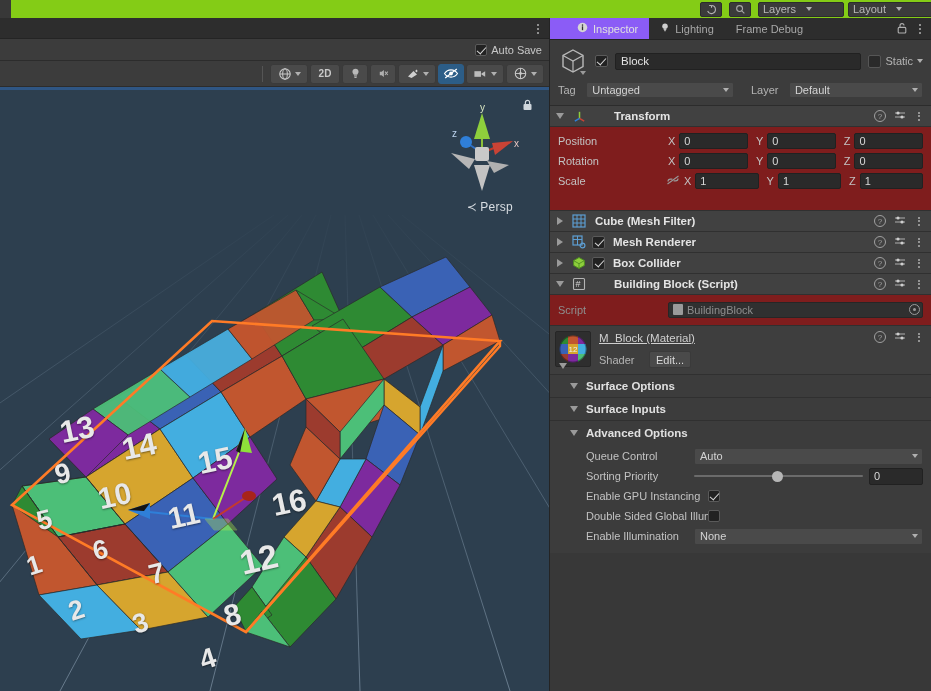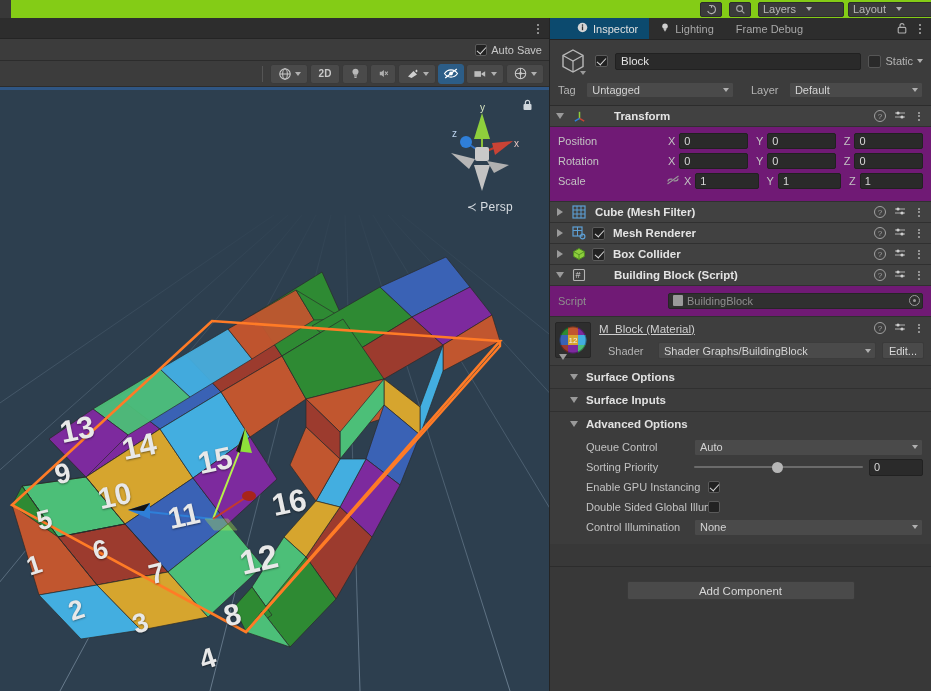--- a/index.html
+++ b/index.html
@@ -99,21 +99,21 @@
     background: #383838; border-left: 1px solid #242424;
   }
   .insp-tabs {
     height: 22px; background: #2d2d2d; display: flex; align-items: stretch;
     position: relative; border-bottom: 1px solid #242424;
   }
   .insp-tab {
     display: flex; align-items: center; gap: 5px; padding: 0 11px;
     color: #a8a8a8; font-size: 11px;
   }
-  .insp-tab.sel { background: #0c4a6e; color: #e0e0e0; padding-left: 27px; }
+  .insp-tab.sel { background: #8b5cf6; color: #e0e0e0; padding-left: 27px; }
   .insp-tab.sel::after {
     content: ""; position: absolute; bottom: 0; left: 0; width: 0;
   }
   .tabico { font-size: 9px; }
 
   .lockbtn { position: absolute; right: 24px; top: 4px; color: #b0b0b0; font-size: 11px; }
   .insp-kebab { position: absolute; right: 6px; top: 4px; }
 
   
   .obj-header { background: #3c3c3c; padding: 6px 8px 7px 8px; border-bottom: 1px solid #2c2c2c; }
@@ -153,21 +153,21 @@
   .comp-chk::after {
     content: ""; position: absolute; left: 3.5px; top: 0.5px; width: 4px; height: 8px;
     border: solid #d8d8d8; border-width: 0 1.6px 1.6px 0; transform: rotate(42deg);
   }
   .comp-title { color: #e4e4e4; font-size: 11.5px; font-weight: bold; margin-left: 3px; }
   .comp-actions { margin-left: auto; display: flex; align-items: center; gap: 8px; padding-right: 7px; }
   .ico-help { width: 12px; height: 12px; border: 1.2px solid #a0a0a0; border-radius: 50%;
               font-size: 8px; color: #a0a0a0; display: flex; align-items: center; justify-content: center; }
   .ico-pre { width: 12px; height: 12px; position: relative; }
 
-  .comp-body { background: #701a75; padding: 4px 8px 10px 8px; border-bottom: 1px solid #303030; }
+  .comp-body { background: #7f1d1d; padding: 4px 8px 19px 8px; border-bottom: 1px solid #303030; }
   .frow { display: flex; align-items: center; height: 19px; margin-bottom: 1px; }
   .frow .fl { width: 108px; color: #c2c2c2; font-size: 11px; flex: 0 0 108px; }
   .axis { color: #c2c2c2; font-size: 11px; margin: 0 4px 0 2px; }
   .numf {
     flex: 1 1 0; min-width: 0; height: 16px; background: #2a2a2a; border: 1px solid #212121;
     border-radius: 2px; padding: 0 4px; display: flex; align-items: center;
     color: #d8d8d8; font-size: 11px;
   }
   .numf + .axis { margin-left: 8px; }
 
@@ -187,21 +187,21 @@
 
   
   .mat-head { background: #3e3e3e; display: flex; padding: 5px 7px 6px 5px; border-bottom: 1px solid #303030; position: relative; }
   .mat-thumb {
     width: 36px; height: 36px; flex: 0 0 36px; background: #2e2e2e; border: 1px solid #262626;
     border-radius: 2px; display: flex; align-items: center; justify-content: center;
   }
   .mat-ball { width: 28px; height: 28px; border-radius: 50%; position: relative; overflow: hidden; }
   .mat-right { flex: 1 1 auto; margin-left: 8px; }
   .mat-name { color: #cfcfcf; font-size: 11.5px; margin-top: 1px; text-decoration: underline; }
-  .shader-row { display: flex; align-items: center; gap: 6px; margin-top: 7px; margin-left: 9px; }
+  .shader-row { display: flex; align-items: center; gap: 6px; margin-top: 7px; }
   .editbtn {
     height: 17px; padding: 0 6px; background: #4a4a4a; border: 1px solid #3a3a3a;
     border-radius: 2px; color: #d8d8d8; font-size: 11px; display: flex; align-items: center;
   }
   .mat-foldout { position: absolute; left: 7px; bottom: 2px; }
 
   .section-head {
     background: #3c3c3c; height: 23px; display: flex; align-items: center; gap: 6px;
     padding-left: 18px; border-bottom: 1px solid #303030;
   }
@@ -824,24 +824,20 @@
               <text x="9.5" y="17" font-family="Liberation Sans, sans-serif" font-size="8" fill="#eee">12</text>
               <circle cx="14" cy="14" r="13.5" fill="none" stroke="rgba(0,0,0,0.35)" stroke-width="2"></circle>
             </g>
           </svg>
         </div>
       </div>
       <div class="mat-right">
         <div class="mat-name">M_Block (Material)</div>
         <div class="shader-row">
           <span class="lbl-small" style="width:44px">Shader</span>
-          <span class="dropdown" style="flex:1 1 auto;height:17px">
-            <span>Shader Graphs/BuildingBlock</span>
-            <span class="caret"></span>
-          </span>
           <span class="editbtn">
             <span>Edit...</span>
           </span>
         </div>
       </div>
       <span class="foldout mat-foldout">
           <i class="tri-d"></i>
         </span>
       <span class="comp-actions" style="position:absolute;right:0;top:5px">
         <span class="ico-help">?</span>
@@ -904,27 +900,22 @@
         <span class="al" style="width:122px;flex:0 0 122px;overflow:hidden;white-space:nowrap">Enable GPU Instancing</span>
         <span class="cbox on"></span>
       </div>
 
       <div class="arow" style="padding-left:28px">
         <span class="al" style="width:122px;flex:0 0 122px;overflow:hidden;white-space:nowrap">Double Sided Global Illumination</span>
         <span class="cbox"></span>
       </div>
 
       <div class="arow" style="padding-left:28px">
-        <span class="al">Control Illumination</span>
+        <span class="al">Enable Illumination</span>
         <span class="dropdown" style="flex:1 1 auto;height:17px">
           <span>None</span>
           <span class="caret"></span>
         </span>
       </div>
     </div>
 
-    <div class="addcomp-wrap">
-      <div class="addcomp">
-        <span>Add Component</span>
-      </div>
-    </div>
   </div>
 </div>
 
 </body></html>

